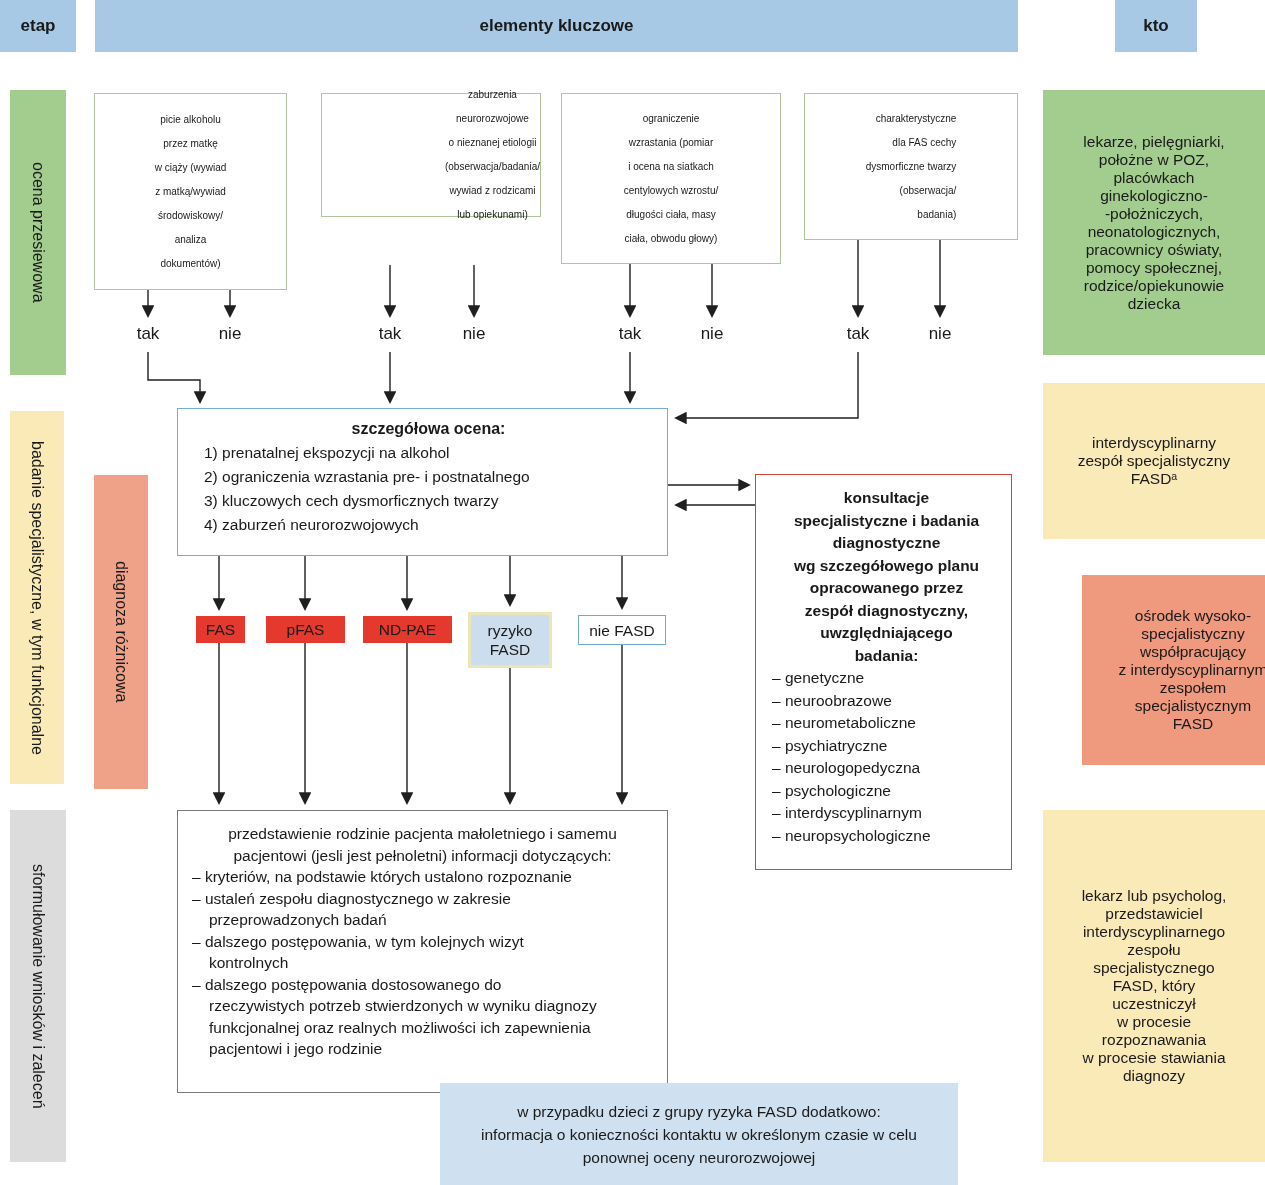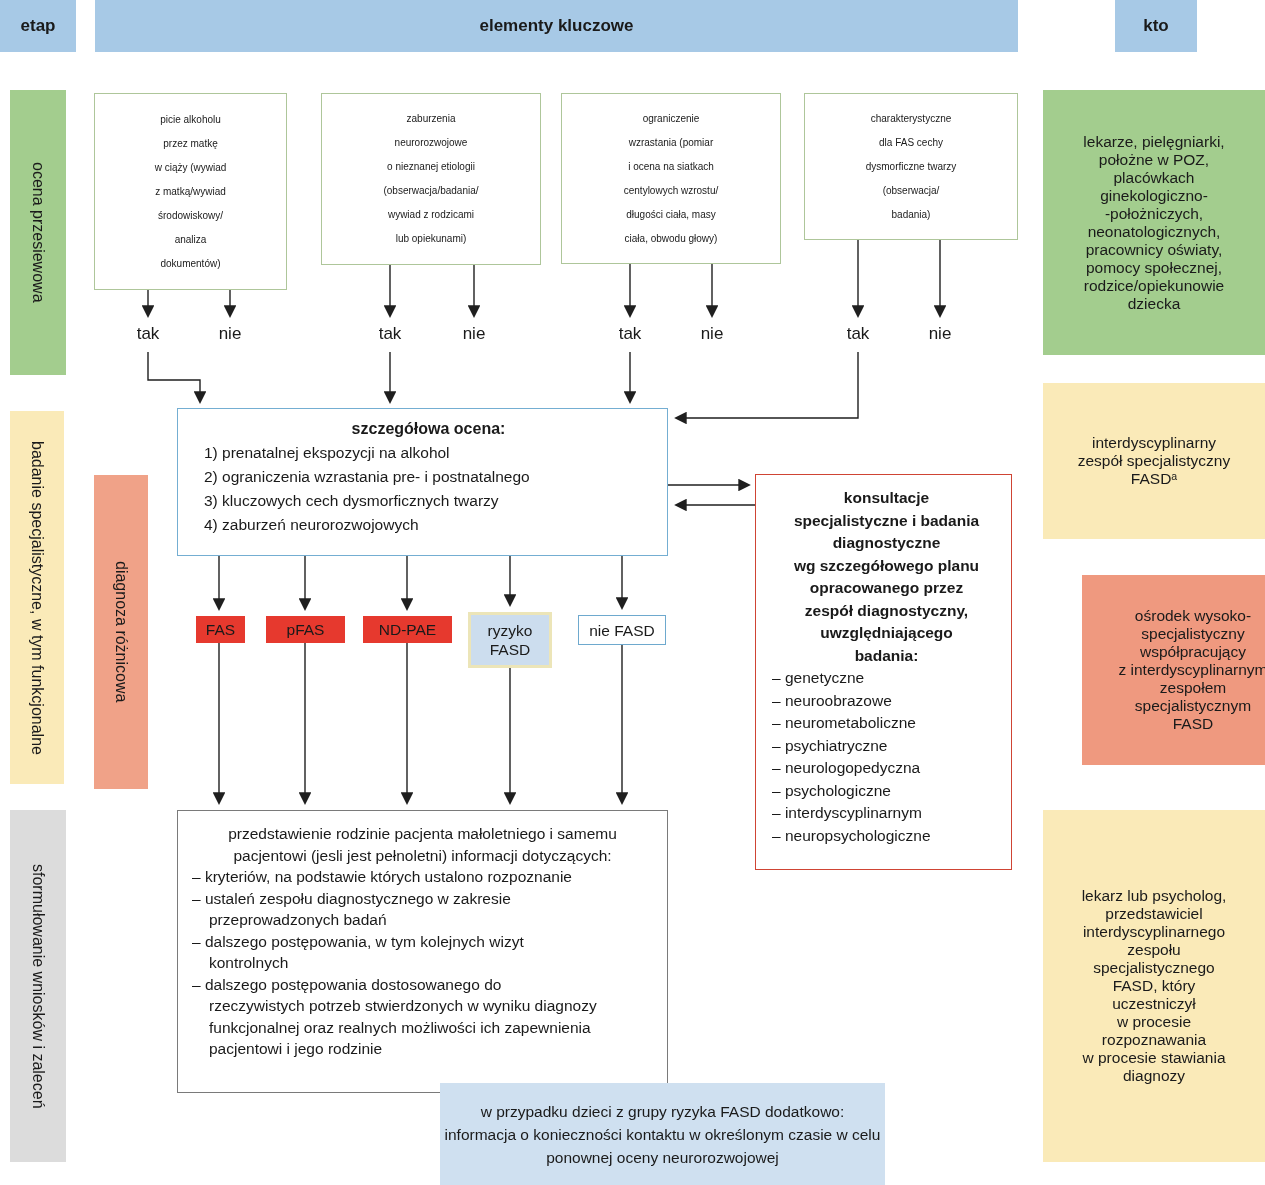--- a/index.html
+++ b/index.html
@@ -86,37 +86,37 @@
 
   <div class="abs fbox" style="left:94px;top:93px;width:193px;height:197px;">
     <div class="pre">picie alkoholu
 przez matkę
 w ciąży (wywiad
 z matką/wywiad
 środowiskowy/
 analiza
 dokumentów)</div>
   </div>
-  <div class="abs fbox" style="left:321px;top:93px;width:220px;height:172px;">
+  <div class="abs fbox" style="left:321px;top:93px;width:220px;height:124px;justify-content:flex-end;">
     <div class="pre">zaburzenia
 neurorozwojowe
 o nieznanej etiologii
 (obserwacja/badania/
 wywiad z rodzicami
 lub opiekunami)</div>
   </div>
   <div class="abs fbox" style="left:561px;top:93px;width:220px;height:171px;">
     <div class="pre">ograniczenie
 wzrastania (pomiar
 i ocena na siatkach
 centylowych wzrostu/
 długości ciała, masy
 ciała, obwodu głowy)</div>
   </div>
-  <div class="abs fbox" style="left:804px;top:93px;width:214px;height:147px;">
+  <div class="abs fbox" style="left:804px;top:93px;width:214px;height:147px;text-align:right;">
     <div class="pre">charakterystyczne
 dla FAS cechy
 dysmorficzne twarzy
 (obserwacja/
 badania)</div>
   </div>
 
   <div class="abs decision" style="left:148px;top:324px;">tak</div>
   <div class="abs decision" style="left:230px;top:324px;">nie</div>
   <div class="abs decision" style="left:390px;top:324px;">tak</div>
@@ -217,21 +217,21 @@
     <div class="hang pre">– ustaleń zespołu diagnostycznego w zakresie
 przeprowadzonych badań</div>
     <div class="hang pre">– dalszego postępowania, w tym kolejnych wizyt
 kontrolnych</div>
     <div class="hang pre">– dalszego postępowania dostosowanego do
 rzeczywistych potrzeb stwierdzonych w wyniku diagnozy
 funkcjonalnej oraz realnych możliwości ich zapewnienia
 pacjentowi i jego rodzinie</div>
   </div>
 
-  <div class="abs note" style="left:440px;top:1083px;width:445px;height:102px;">
+  <div class="abs note" style="left:440px;top:1083px;width:518px;height:102px;">
     <div class="pre">w przypadku dzieci z grupy ryzyka FASD dodatkowo:
 informacja o konieczności kontaktu w określonym czasie w celu
 ponownej oceny neurorozwojowej</div>
   </div>
 
   <svg id="arrows" width="1265" height="1185" viewBox="0 0 1265 1185">
     <defs>
       <marker id="arr" viewBox="0 0 10 10" refX="8.5" refY="5" markerWidth="9" markerHeight="9" orient="auto">
         <path d="M0,0 L10,5 L0,10 z" style="fill:#1f1f1f;stroke:none;"></path>
       </marker>

